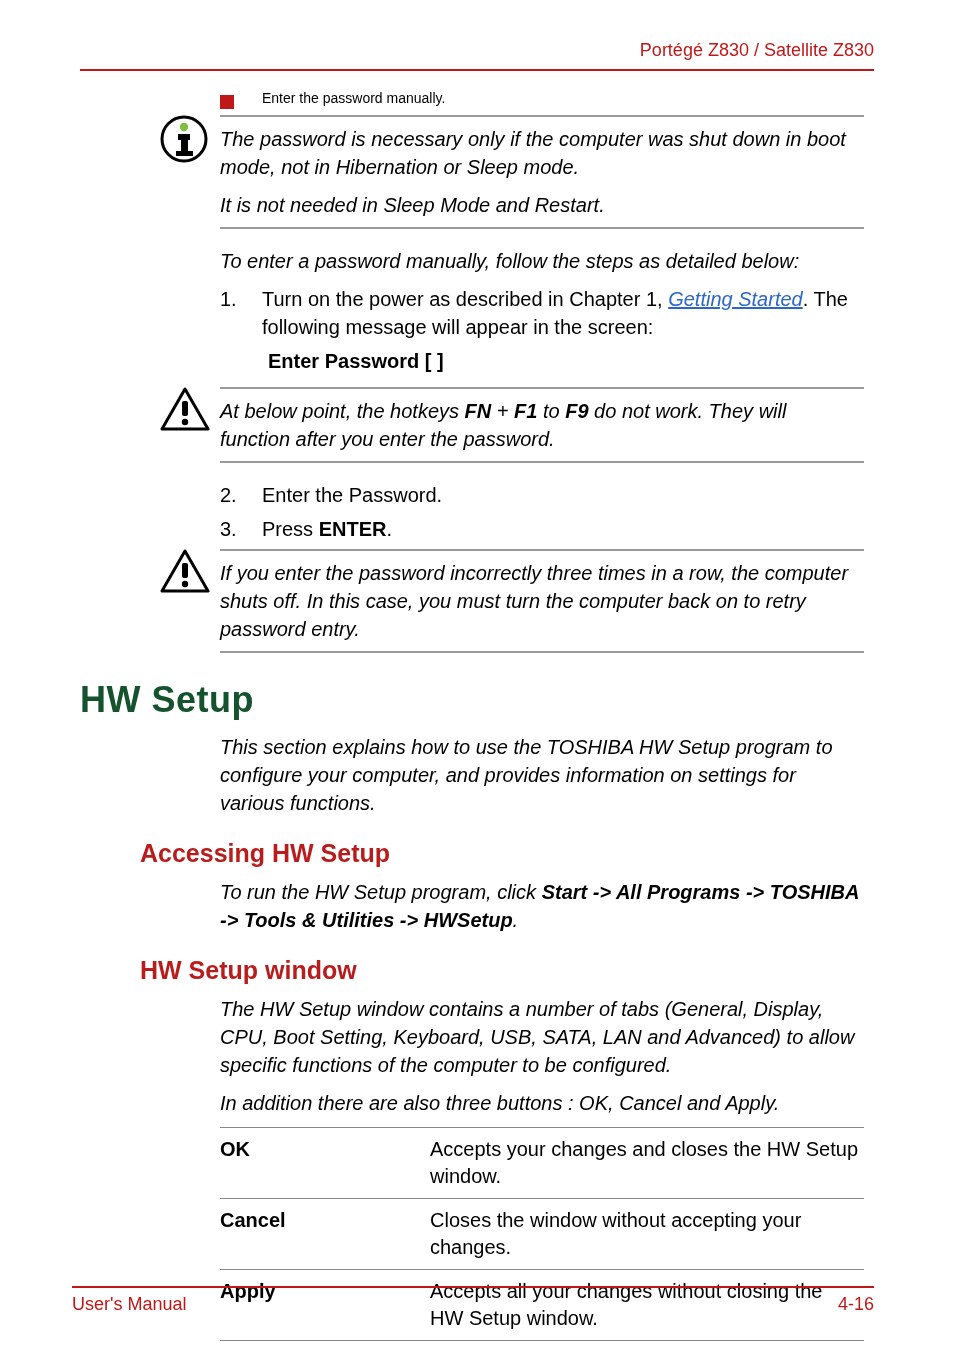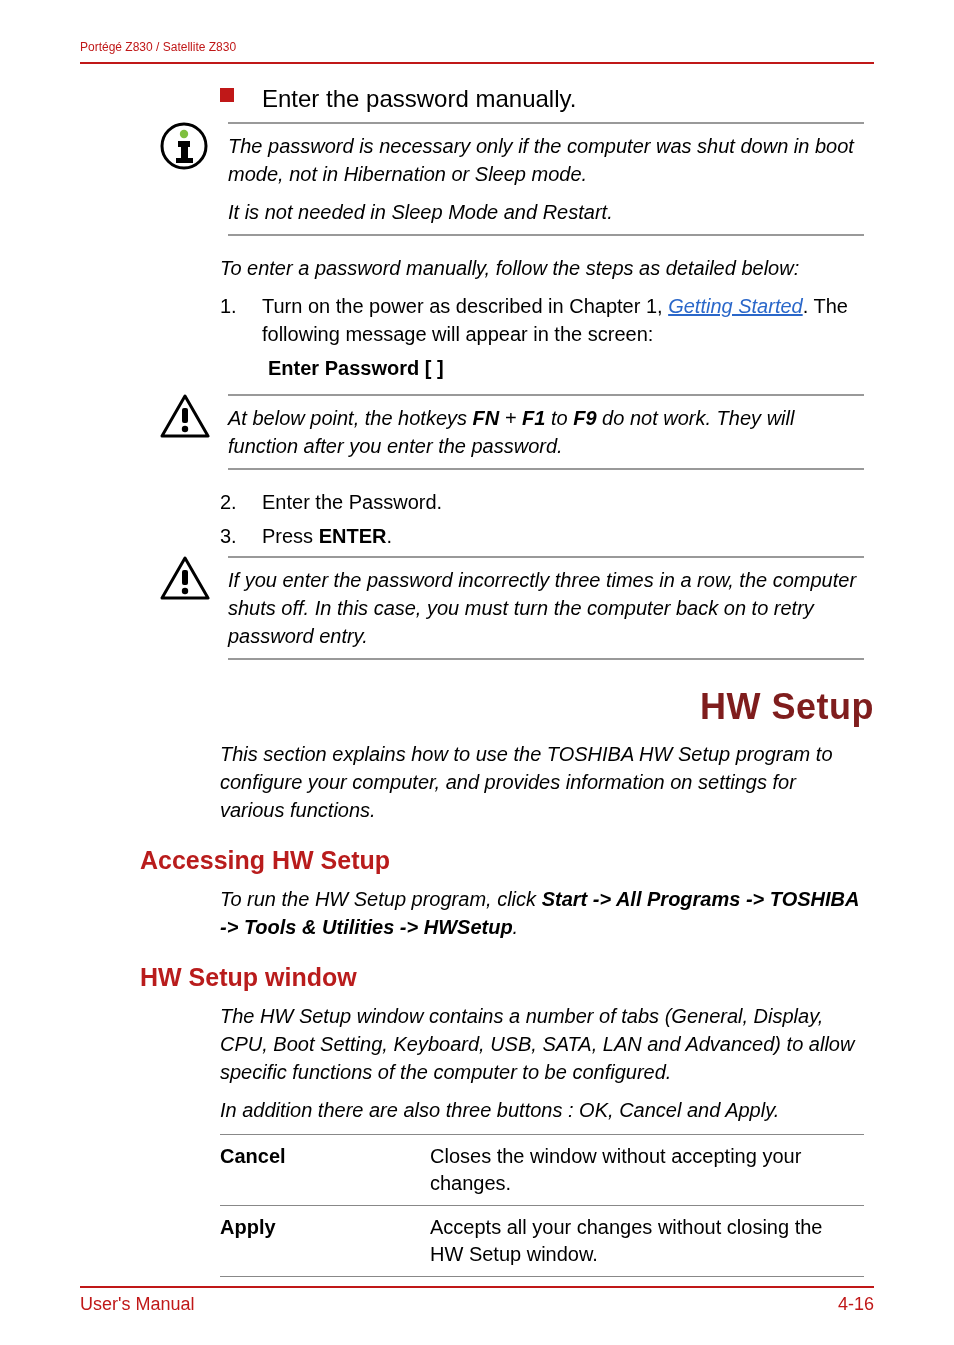--- a/index.html
+++ b/index.html
@@ -8,38 +8,38 @@
     width: 954px;
     height: 1345px;
     background: #fff;
     color: #000;
     position: relative;
   }
   .page {
     padding: 40px 80px 0 80px;
   }
   .header-right {
-    text-align: left;
+    text-align: right;
     color: #c01818;
-    font-size: 12px;
+    font-size: 18px;
     padding-bottom: 8px;
   }
   .header-rule {
     border: none;
     border-top: 2px solid #c01818;
     margin-bottom: 18px;
   }
   .content-col {
     margin-left: 140px;
     margin-right: 10px;
   }
   .bullet-row {
     display: flex;
     align-items: flex-start;
-    font-size: 24px;
+    font-size: 14px;
     line-height: 1.4;
     margin-bottom: 3px;
   }
   .red-square {
     width: 14px;
     height: 14px;
     background: #c01818;
     margin-top: 6px;
     margin-right: 28px;
     flex-shrink: 0;
@@ -50,21 +50,21 @@
     margin: 6px 0 18px 0;
   }
   .callout-icon {
     width: 50px;
     flex-shrink: 0;
     margin-left: 80px;
     margin-right: 10px;
   }
   .callout-body {
     flex: 1;
-    margin-left: 8px;
+    margin-left: 0;
     margin-right: 10px;
     border-top: 2px solid #999;
     border-bottom: 2px solid #999;
     padding: 8px 6px 8px 0;
   }
   .callout-text {
     font-style: italic;
     font-size: 20px;
     line-height: 1.4;
   }
@@ -98,25 +98,24 @@
     margin-left: 6px;
     font-size: 20px;
     line-height: 1.4;
     margin-bottom: 6px;
   }
   .bold { font-weight: bold; }
   .bolditalic { font-weight: bold; font-style: italic;}
   .h1-red {
     font-family: Arial Black, Arial, sans-serif;
     font-weight: 900;
-    color: #7f1d1d;
+    color: #14532d;
     font-size: 36px;
     margin: 26px 0 12px 0;
     letter-spacing: 0.5px;
-    text-align: right;
   }
   .h2-red {
     font-family: Arial Black, Arial, sans-serif;
     font-weight: 900;
     color: #b91c1c;
     font-size: 25px;
     margin: 22px 0 10px 0;
     margin-left: 60px;
   }
   .table-wrap {
@@ -134,21 +133,21 @@
     vertical-align: top;
     line-height: 1.35;
   }
   .hw-table td.key {
     width: 210px;
     font-weight: bold;
   }
   .footer {
     position: absolute;
     bottom: 30px;
-    left: 80px;
+    left: 72px;
     right: 80px;
   }
   .footer-rule {
     border: none;
     border-top: 2px solid #c01818;
     margin-bottom: 6px;
   }
   .footer-row {
     display: flex;
     justify-content: space-between;
@@ -260,20 +259,24 @@
   </div>
 
   <h2 class="h2-red">HW Setup window</h2>
   <div class="content-col">
     <div class="body-text">The HW Setup window contains a number of tabs (General, Display, CPU, Boot Setting, Keyboard, USB, SATA, LAN and Advanced) to allow specific functions of the computer to be configured.</div>
     <div class="body-text">In addition there are also three buttons : OK, Cancel and Apply.</div>
 
     <div class="table-wrap">
       <table class="hw-table">
         <tbody>
+            <tr>
+          <td class="key">OK</td>
+          <td>Accepts your changes and closes the HW Setup window.</td>
+        </tr>
         <tr>
           <td class="key">Cancel</td>
           <td>Closes the window without accepting your changes.</td>
         </tr>
         <tr>
           <td class="key">Apply</td>
           <td>Accepts all your changes without closing the HW Setup window.</td>
         </tr>
       </tbody>
         </table>

